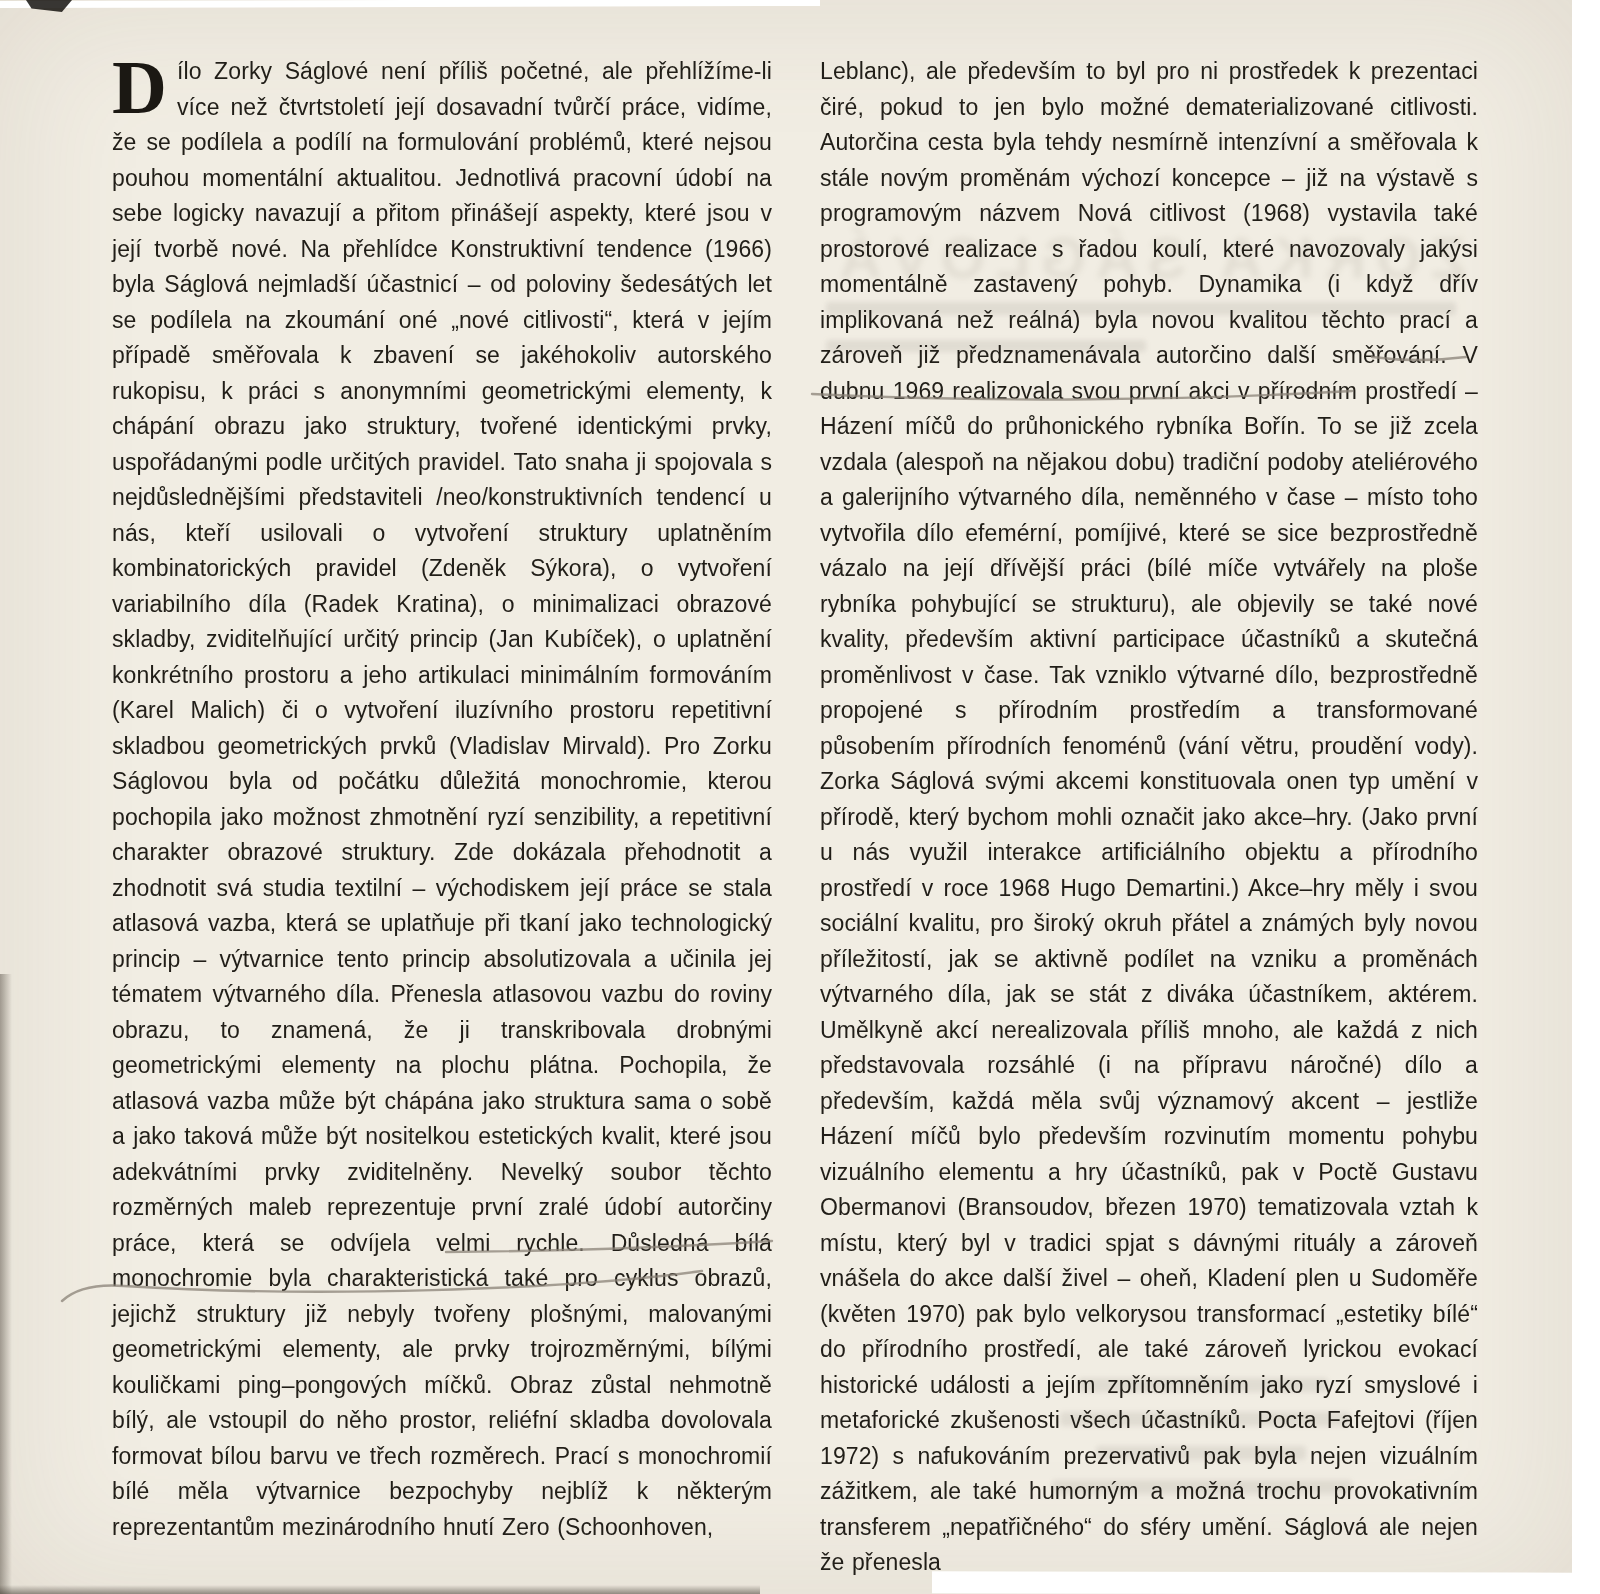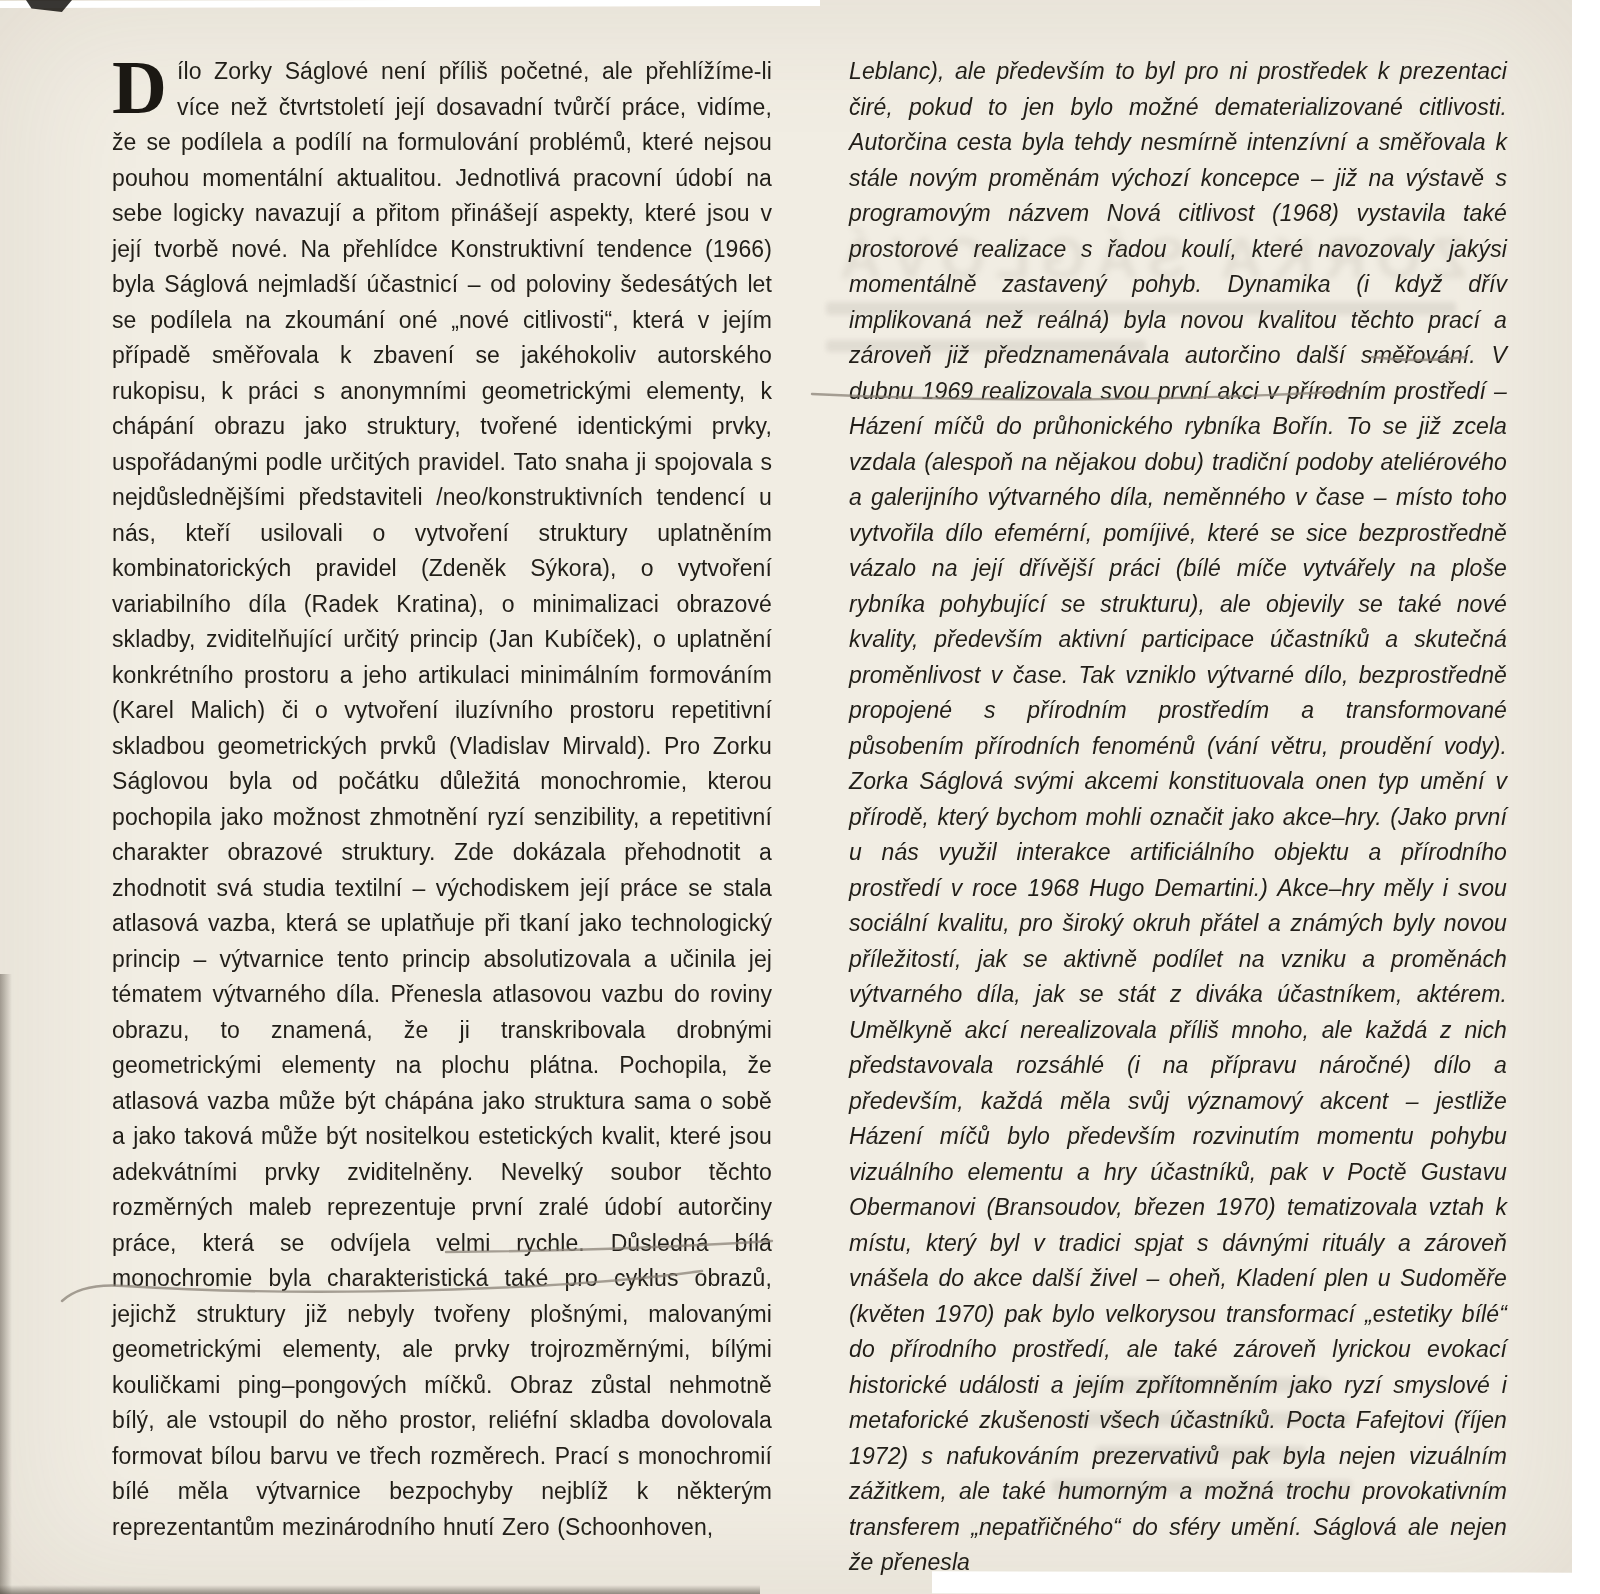--- a/index.html
+++ b/index.html
@@ -66,21 +66,21 @@
     top: 54px;
     text-align: justify;
     font-family: "Liberation Sans", sans-serif;
     font-size: 23px;
     line-height: 35.5px;
     color: #211e18;
     letter-spacing: 0.1px;
     word-spacing: 1px;
   }
   .col-left  { left: 112px; width: 660px; }
-  .col-right { left: 849px; width: 658px; font-style: italic; }
+  .col-right { left: 820px; width: 658px; }
   .dropcap {
     float: left;
     font-family: "Liberation Serif", serif;
     font-weight: bold;
     font-size: 76px;
     line-height: 58px;
     padding: 4px 10px 0 0;
     color: #1b1813;
   }
 

